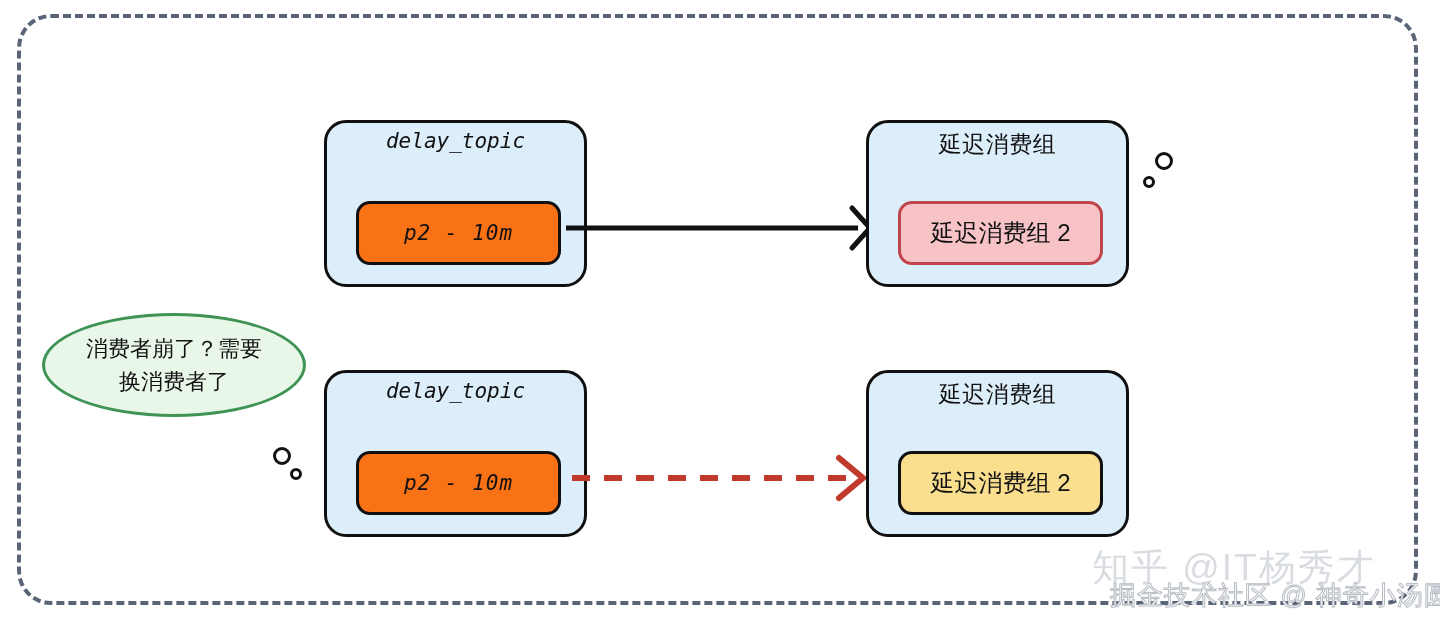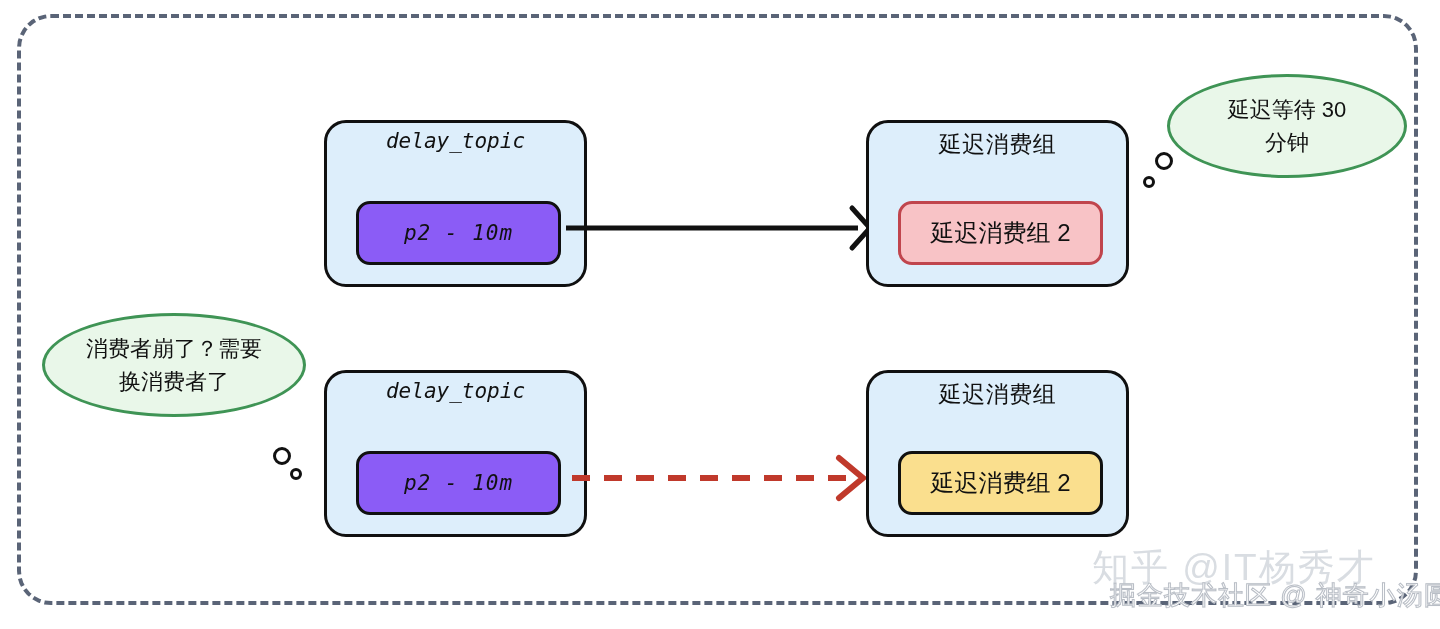--- a/index.html
+++ b/index.html
@@ -68,21 +68,21 @@
     color: #111111;
     white-space: nowrap;
   }
   .inner-box.mono {
     font-family: "DejaVu Sans Mono", "Liberation Mono", monospace;
     font-style: italic;
     font-size: 21px;
     letter-spacing: 1px;
   }
   .inner-green {
-    background: #8b5cf6;
+    background: #f97316;
     border-color: #101010;
   }
   .inner-red {
     background: #f8c3c6;
     border-color: #c0454d;
   }
   .inner-yellow {
     background: #fadf8e;
     border-color: #101010;
   }
@@ -153,26 +153,20 @@
   <svg class="connector" style="left:566px; top:200px;" width="310" height="60" viewBox="0 0 310 60">
     <line x1="0" y1="28" x2="292" y2="28" stroke="#111111" stroke-width="5"></line>
     <path d="M 286 8 L 304 28 L 286 48" fill="none" stroke="#111111" stroke-width="5" stroke-linecap="round" stroke-linejoin="miter"></path>
   </svg>
 
   <div class="node" style="left:866px; top:120px; width:263px; height:167px;">
     <div class="node-title">延迟消费组</div>
     <div class="inner-box inner-red" style="position:absolute; left:29px; top:78px; width:205px; height:64px;">延迟消费组 2</div>
   </div>
 
-  <div class="bubble" style="left:1167px; top:74px; width:240px; height:104px;">
-    <span>
-      <span>延迟等待 30</span><br>
-      <span>分钟</span>
-    </span>
-  </div>
   <div class="bubble-dot" style="left:1155px; top:152px; width:18px; height:18px;"></div>
   <div class="bubble-dot" style="left:1143px; top:176px; width:12px; height:12px;"></div>
 
   <div class="bubble" style="left:42px; top:313px; width:264px; height:104px;">
     <span>
       <span>消费者崩了？需要</span><br>
       <span>换消费者了</span>
     </span>
   </div>
   <div class="bubble-dot" style="left:273px; top:447px; width:18px; height:18px;"></div>

